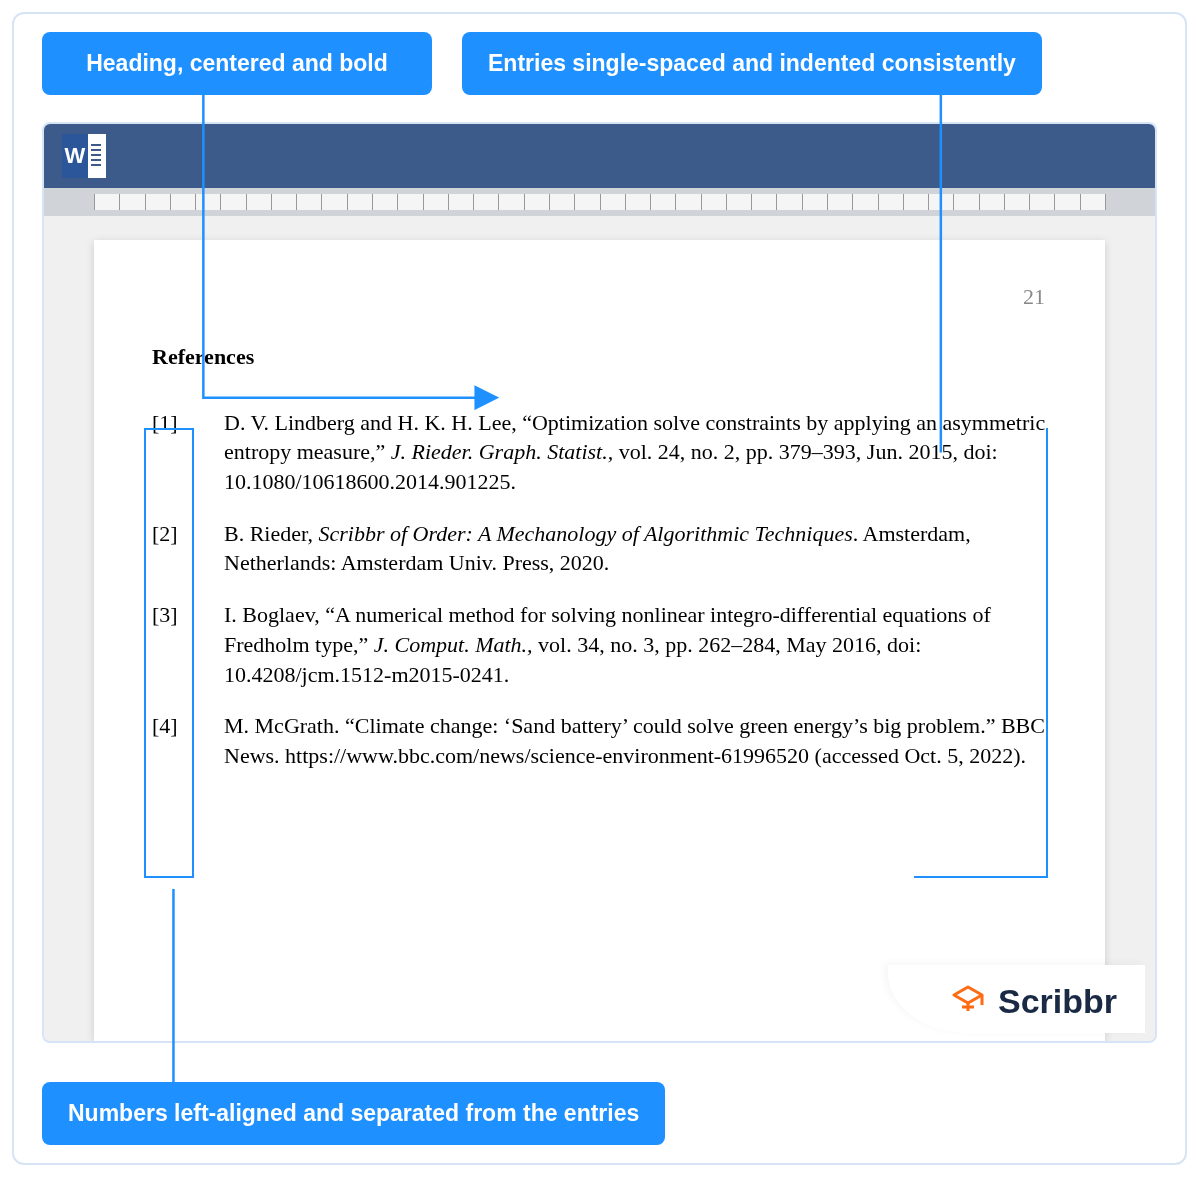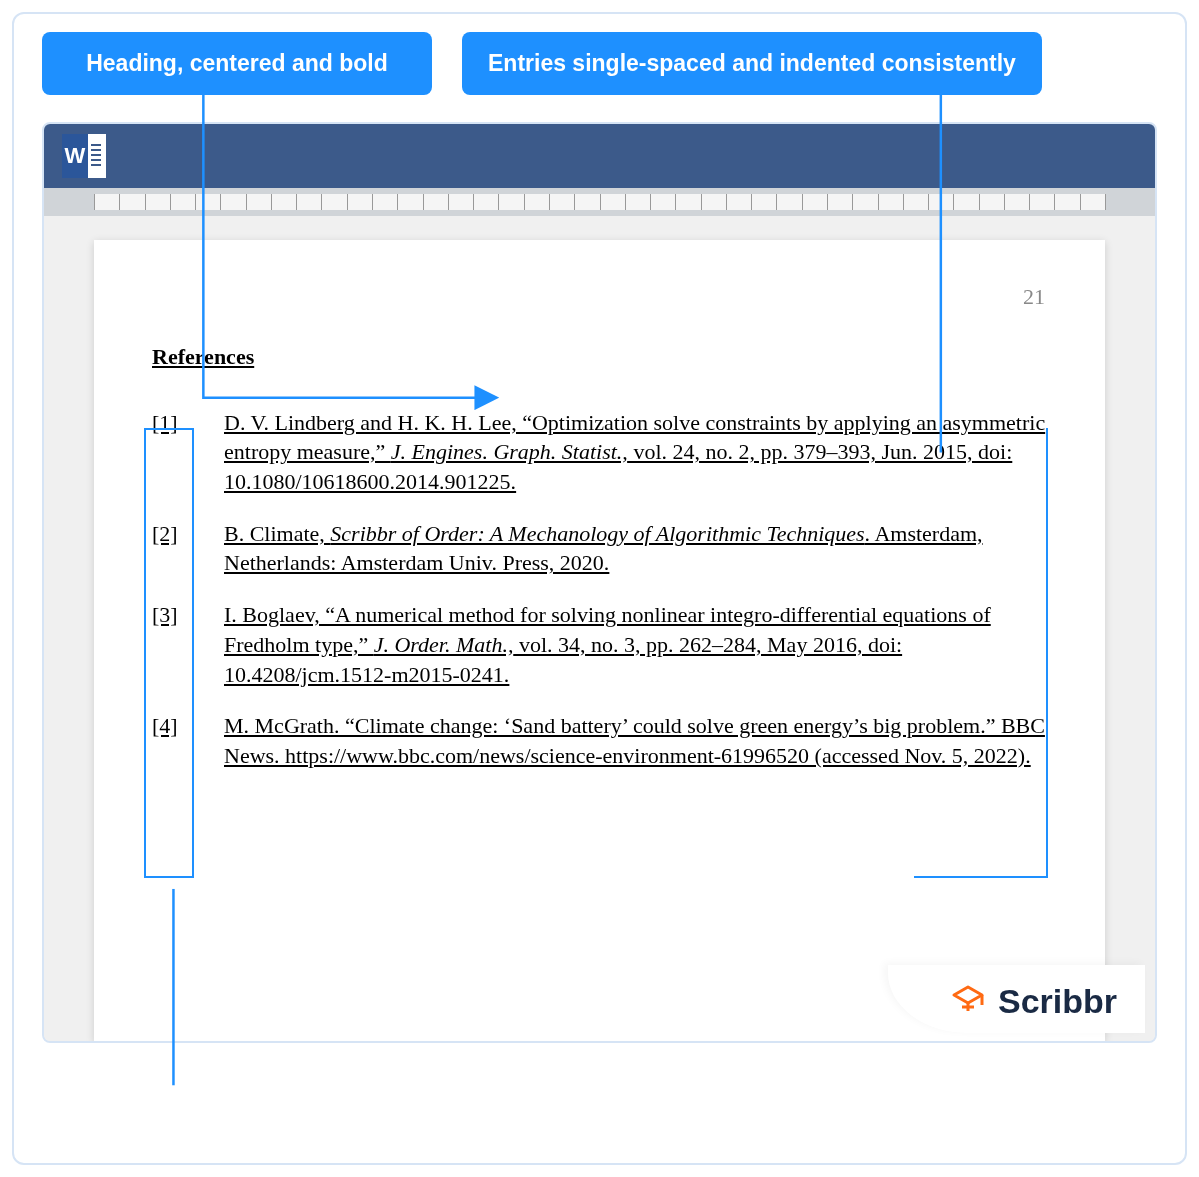--- a/index.html
+++ b/index.html
@@ -115,21 +115,20 @@
   width: 1px;
   height: 100%;
   background: #999;
 }
 .doc-body {
   position: absolute;
   top: 92px;
   left: 0; right: 0; bottom: 0;
   background: #f0f0f0;
   padding: 24px 50px 0;
-  text-decoration: underline;
 }
 .page {
   background: #fff;
   width: 100%;
   height: 100%;
   box-shadow: 0 2px 8px rgba(0,0,0,0.15);
   padding: 54px 58px 0;
   position: relative;
   font-family: 'Times New Roman', Times, serif;
   color: #000;
@@ -209,20 +208,21 @@
   width: 40px; height: 40px;
 }
 </style>
 </head>
 <body>
 
 <div class="outer-frame">
 
   <div class="callout callout-2">Entries single-spaced and indented consistently</div>
   <div class="callout callout-1">Heading, centered and bold</div>
+  <div class="callout callout-3">Numbers left-aligned and separated from the entries</div>
 
   <svg class="overlay-svg" viewBox="0 0 1175 1153" preserveAspectRatio="none">
     <defs>
       <marker id="arrow" markerWidth="10" markerHeight="10" refX="8" refY="5" orient="auto">
         <path d="M0,0 L10,5 L0,10 Z" fill="#1e90ff"></path>
       </marker>
     </defs>
 
     <path d="M 190 78 L 190 385 L 482 385" stroke="#1e90ff" stroke-width="2.5" fill="none" marker-end="url(#arrow)"></path>
 
@@ -287,33 +287,33 @@
         <div class="page-number">21</div>
         <div class="ref-heading">References</div>
 
         <div class="num-box" style="top:188px; left:50px; width:50px; height:450px;"></div>
 
         <div class="entries-box" style="top:188px; left:820px; width:134px; height:450px;"></div>
 
         <div class="ref-list">
           <div class="ref-row">
             <div class="ref-num">[1]</div>
-            <div class="ref-text"><span>D. V. Lindberg and H. K. H. Lee, “Optimization solve constraints by applying an asymmetric entropy measure,” </span><span class="italic">J. Engines. Graph. Statist.,</span><span> vol. 24, no. 2, pp. 379–393, Jun. 2015, doi: 10.1080/10618600.2014.901225.</span></div>
+            <div class="ref-text"><span>D. V. Lindberg and H. K. H. Lee, “Optimization solve constraints by applying an asymmetric entropy measure,” </span><span class="italic">J. Rieder. Graph. Statist.,</span><span> vol. 24, no. 2, pp. 379–393, Jun. 2015, doi: 10.1080/10618600.2014.901225.</span></div>
           </div>
           <div class="ref-row">
             <div class="ref-num">[2]</div>
-            <div class="ref-text"><span>B. Climate, </span><span class="italic">Scribbr of Order: A Mechanology of Algorithmic Techniques</span><span>. Amsterdam, Netherlands: Amsterdam Univ. Press, 2020.</span></div>
+            <div class="ref-text"><span>B. Rieder, </span><span class="italic">Scribbr of Order: A Mechanology of Algorithmic Techniques</span><span>. Amsterdam, Netherlands: Amsterdam Univ. Press, 2020.</span></div>
           </div>
           <div class="ref-row">
             <div class="ref-num">[3]</div>
-            <div class="ref-text"><span>I. Boglaev, “A numerical method for solving nonlinear integro-differential equations of Fredholm type,” </span><span class="italic">J. Order. Math.,</span><span> vol. 34, no. 3, pp. 262–284, May 2016, doi: 10.4208/jcm.1512-m2015-0241.</span></div>
+            <div class="ref-text"><span>I. Boglaev, “A numerical method for solving nonlinear integro-differential equations of Fredholm type,” </span><span class="italic">J. Comput. Math.,</span><span> vol. 34, no. 3, pp. 262–284, May 2016, doi: 10.4208/jcm.1512-m2015-0241.</span></div>
           </div>
           <div class="ref-row">
             <div class="ref-num">[4]</div>
-            <div class="ref-text"><span>M. McGrath. “Climate change: ‘Sand battery’ could solve green energy’s big problem.” BBC News. https://www.bbc.com/news/science-environment-61996520 (accessed Nov. 5, 2022).</span><span class="italic"></span><span></span></div>
+            <div class="ref-text"><span>M. McGrath. “Climate change: ‘Sand battery’ could solve green energy’s big problem.” BBC News. https://www.bbc.com/news/science-environment-61996520 (accessed Oct. 5, 2022).</span><span class="italic"></span><span></span></div>
           </div>
         </div>
       </div>
     </div>
   </div>
 
   <div class="brand">
     <svg class="brand-icon" viewBox="0 0 40 40">
       <path d="M6 14 L20 6 L34 14 L20 22 Z" fill="none" stroke="#ff6a13" stroke-width="3" stroke-linejoin="round"></path>
       <path d="M20 22 L20 30 M14 26 L26 26" stroke="#ff6a13" stroke-width="3" fill="none"></path>

